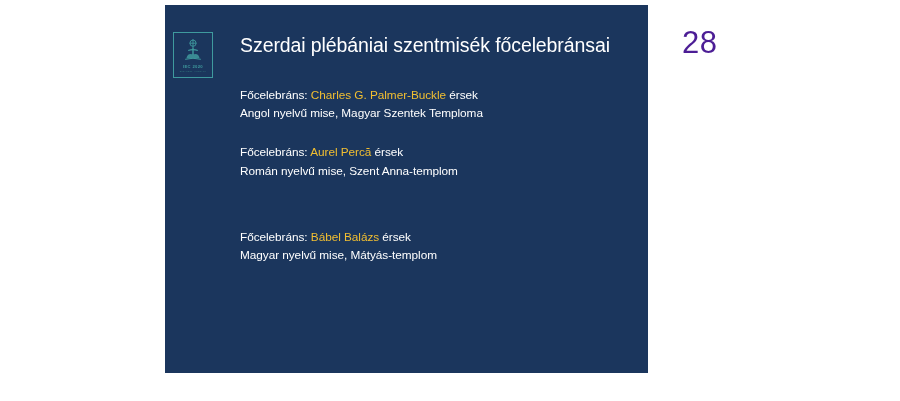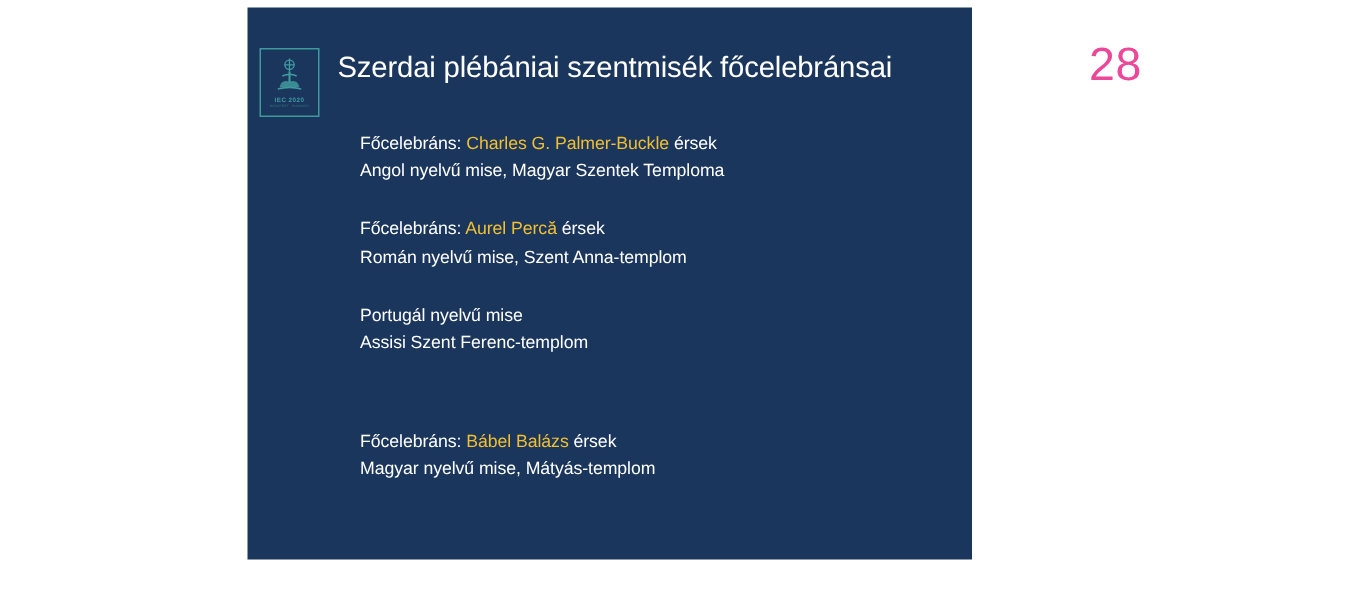--- a/index.html
+++ b/index.html
@@ -67,20 +67,21 @@
     line-height: 1;
     margin-top: 0.5px;
   }
 
   
   #title {
     position: absolute;
     left: 225px;
     top: 32px;
     width: 400px;
+    text-align: center;
     color: #ffffff;
     font-size: 19.5px;
     font-weight: normal;
     line-height: 26px;
     letter-spacing: -0.1px;
     white-space: nowrap;
   }
 
   
   #blocks {
@@ -104,26 +105,25 @@
   .line.lead { font-weight: normal; }
   .lbl { color: #ffffff; font-weight: normal; text-align: right; }
   .nm  { color: #f2bf31; font-weight: normal; }
   .ttl { color: #ffffff; font-weight: normal; }
 
   
   #pagenum {
     position: absolute;
     left: 682px;
     top: 26px;
-    color: #ec4899;
+    color: #4c1d95;
     font-size: 31px;
     line-height: 34px;
     font-weight: normal;
     letter-spacing: 0.5px;
-    margin-left: 44px;
   }
 </style>
 </head>
 <body>
 
 <div id="slide">
 
   <div id="panel"></div>
 
   <div id="logo">
@@ -150,24 +150,20 @@
       <div class="line lead"><span class="lbl">Főcelebráns:</span> <span class="nm">Charles G. Palmer-Buckle</span> <span class="ttl">érsek</span></div>
       <div class="line">Angol nyelvű mise, Magyar Szentek Temploma</div>
     </div>
 
     <div class="block">
       <div class="line lead"><span class="lbl">Főcelebráns:</span> <span class="nm">Aurel Percă</span> <span class="ttl">érsek</span></div>
       <div class="line">Román nyelvű mise, Szent Anna-templom</div>
     </div>
 
 
-    <div class="block">
-      <div class="line">Portugál nyelvű mise</div>
-      <div class="line">Assisi Szent Ferenc-templom</div>
-    </div>
 
     <div class="block">
       <div class="line lead"><span class="lbl">Főcelebráns:</span> <span class="nm">Bábel Balázs</span> <span class="ttl">érsek</span></div>
       <div class="line">Magyar nyelvű mise, Mátyás-templom</div>
     </div>
 
   </div>
 
   <div id="pagenum">28</div>
 

